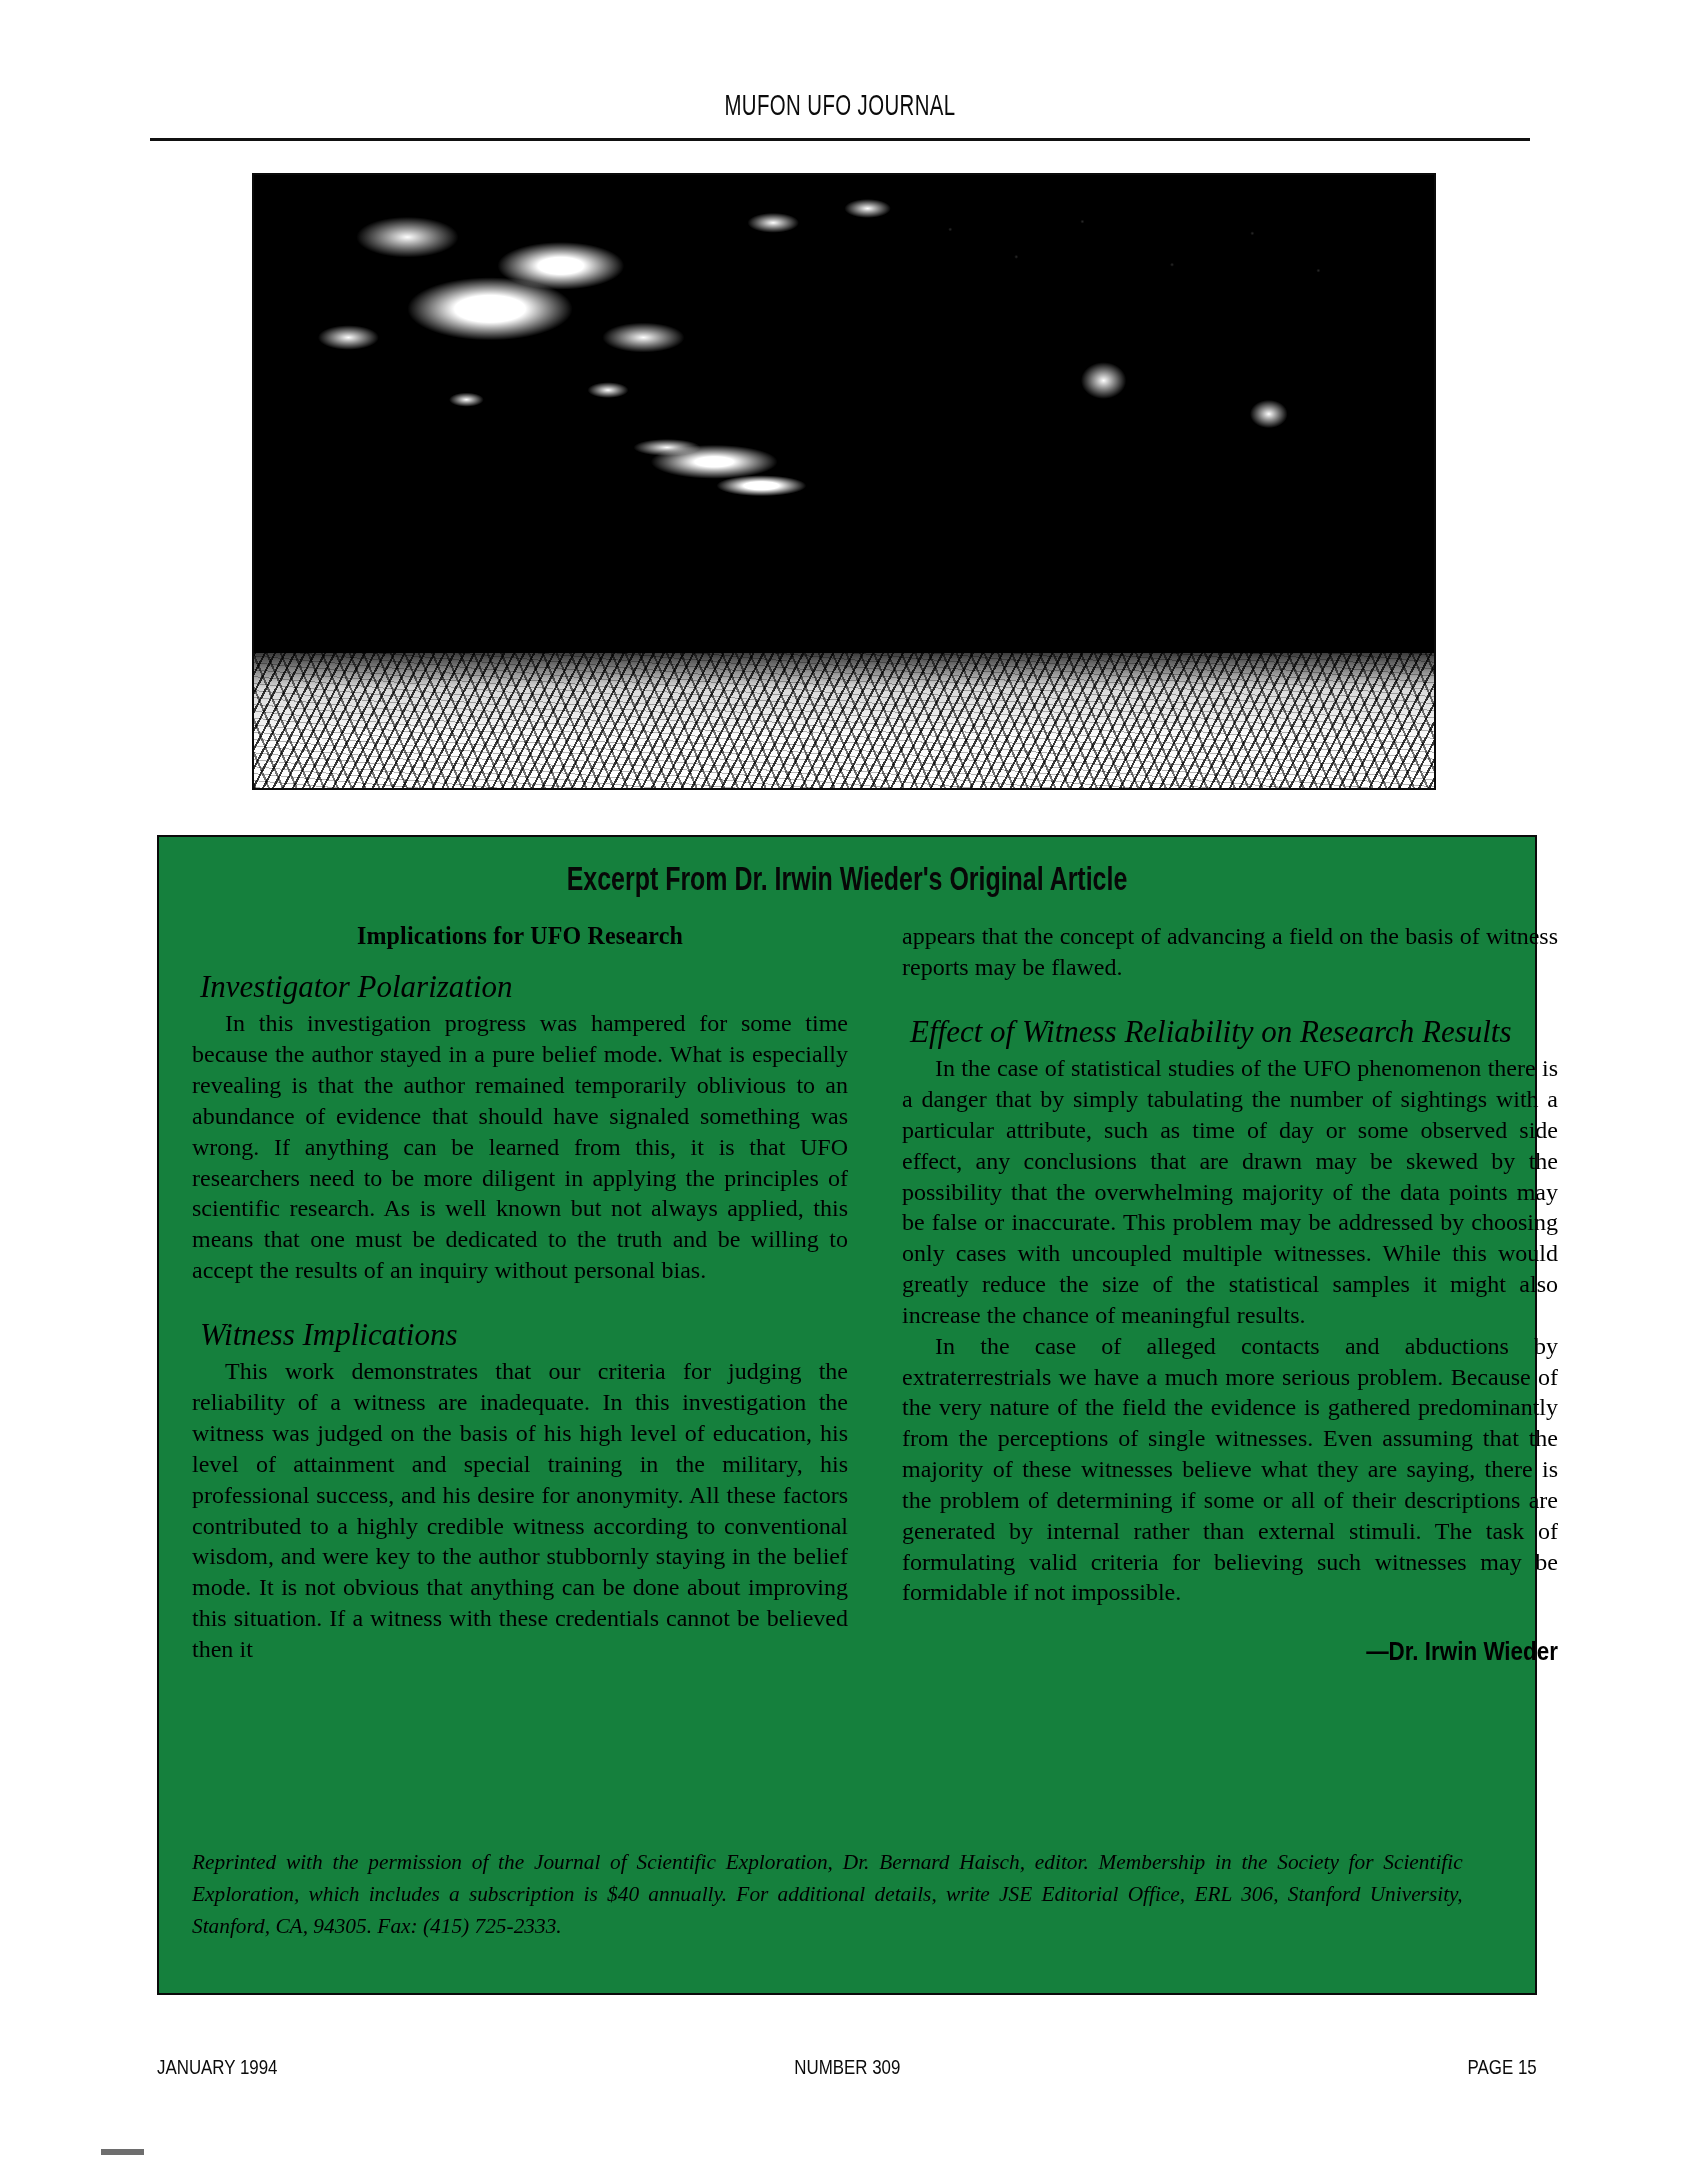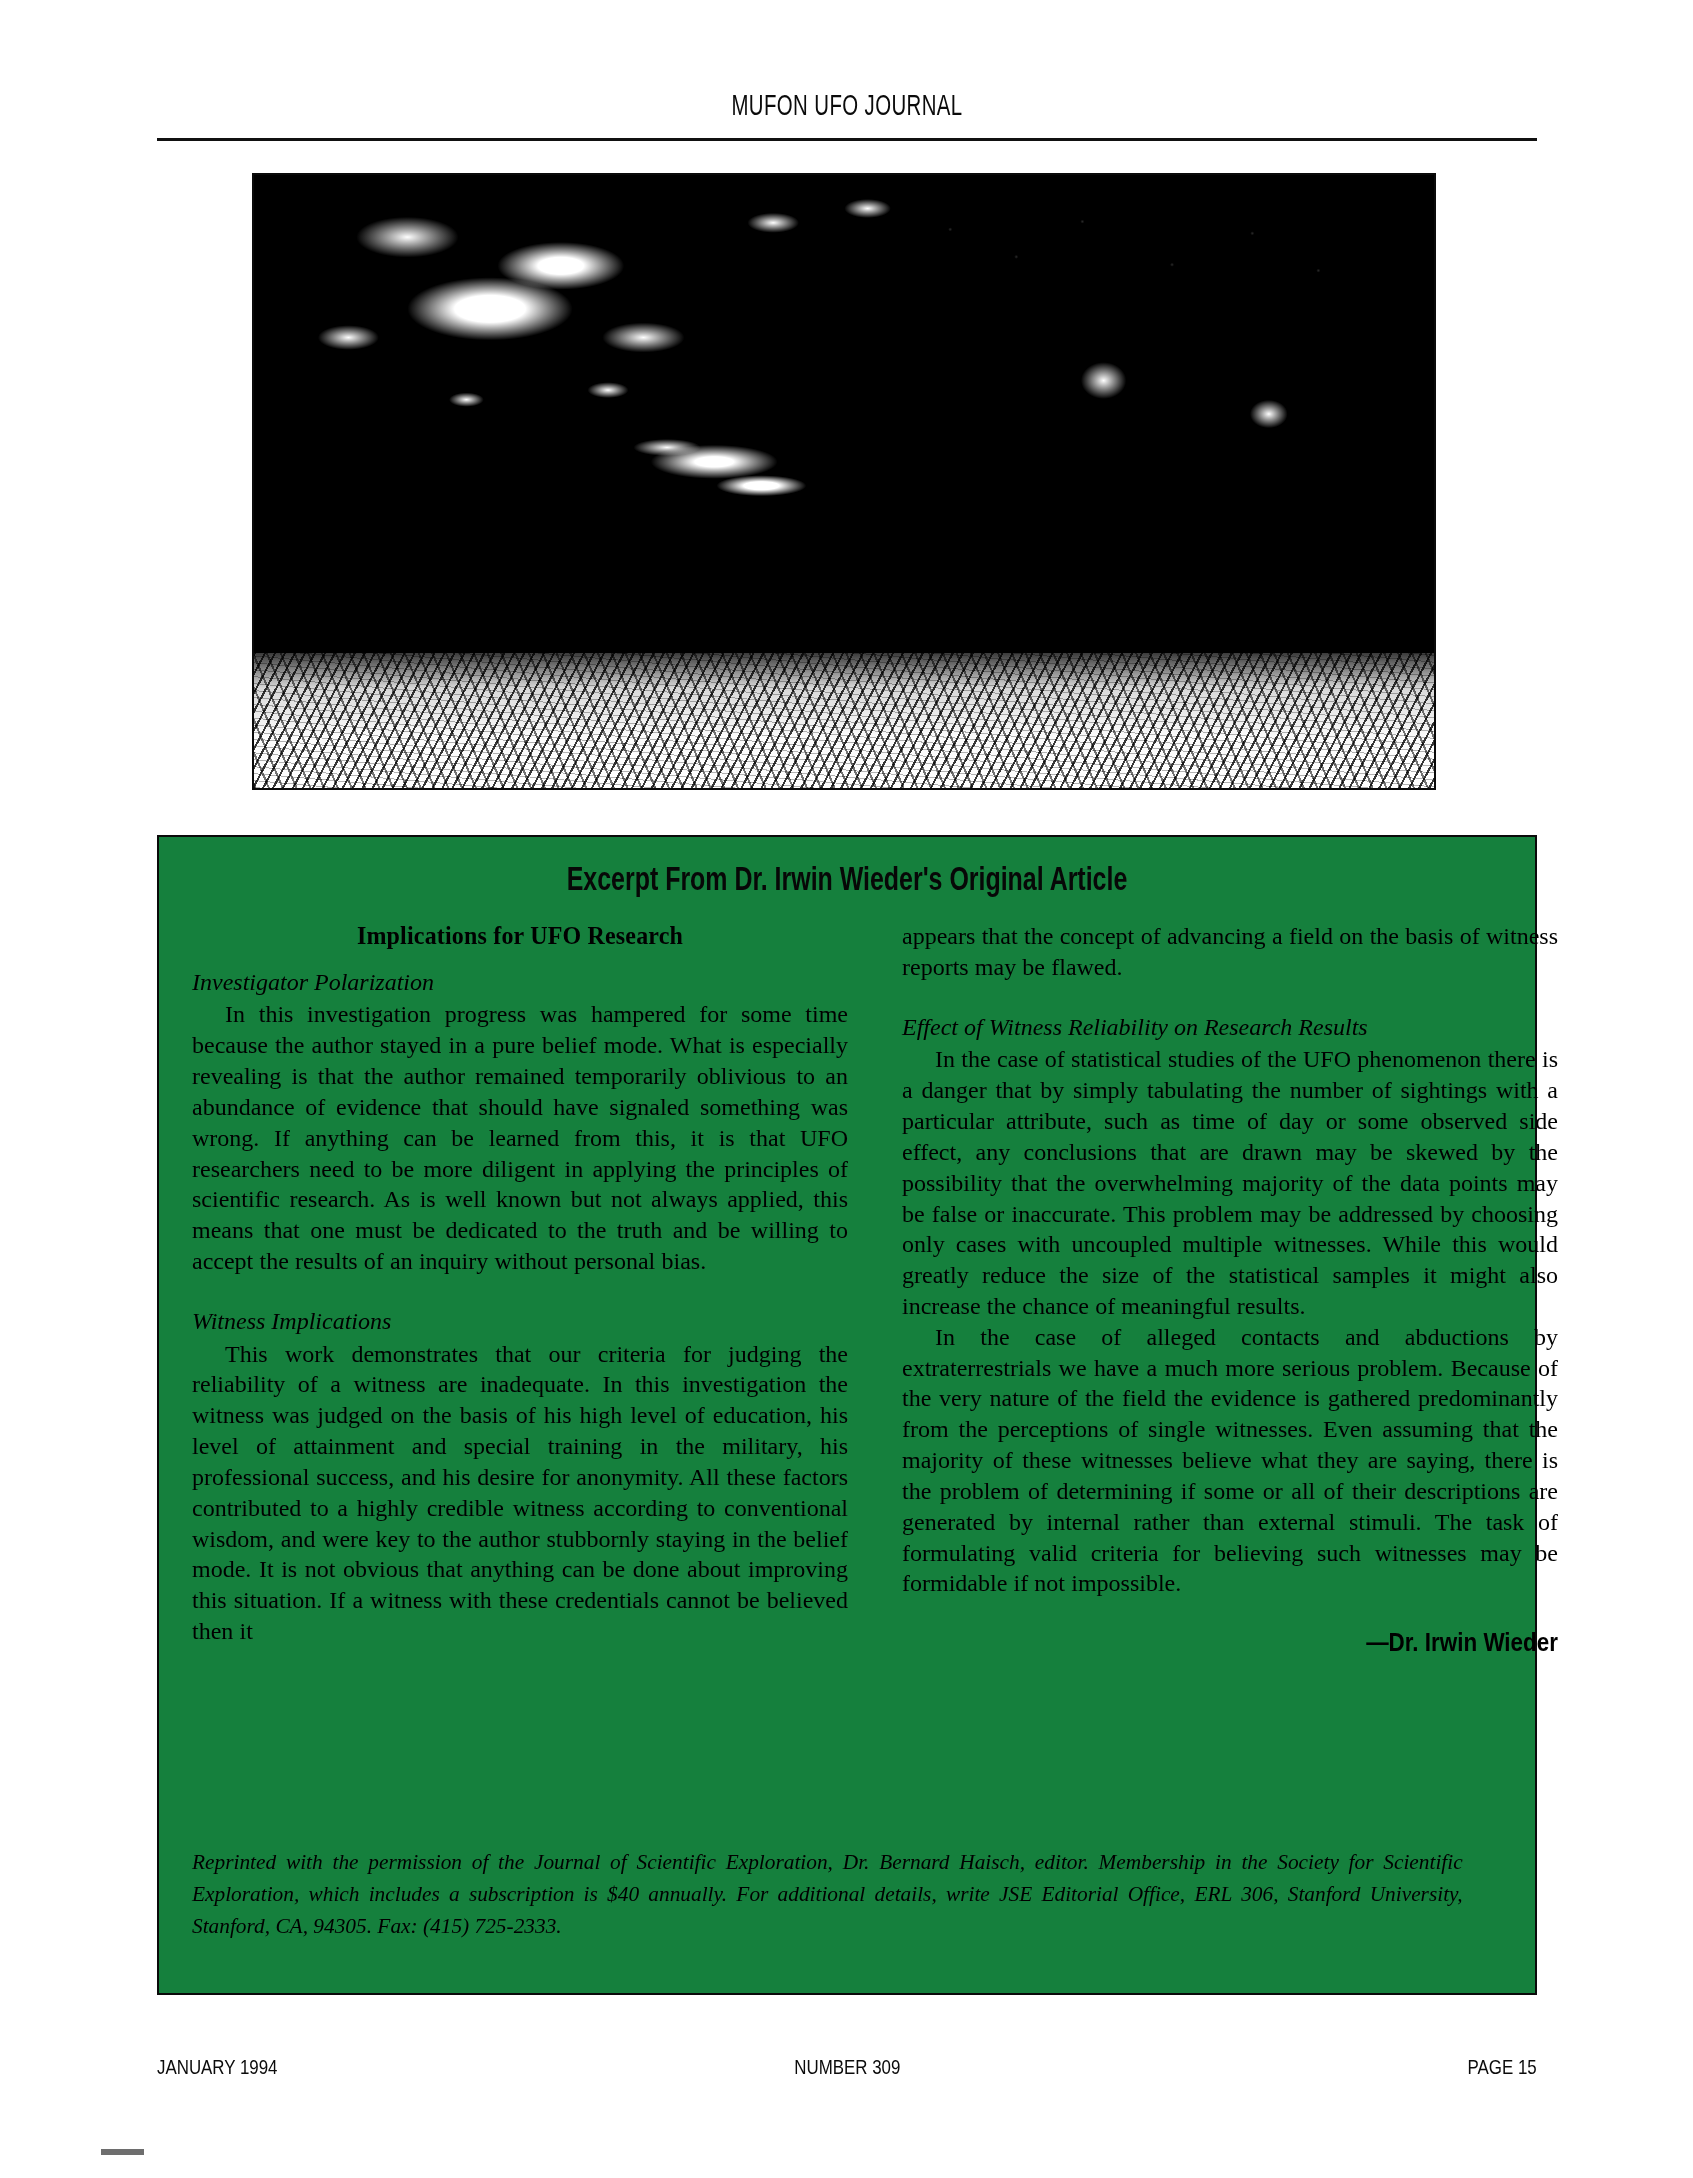--- a/index.html
+++ b/index.html
@@ -12,21 +12,21 @@
     height: 2179px;
     position: relative;
     font-family: "Liberation Serif", serif;
     color: #000000;
     overflow: hidden;
   }
 
   
   #page-header {
     position: absolute;
-    left: 157px;
+    left: 150px;
     top: 93px;
     width: 1380px;
     height: 51px;
   }
   #page-header .head-title {
     text-align: center;
     font-family: "Liberation Sans", sans-serif;
     font-size: 25.5px;
     letter-spacing: 0.5px;
     font-weight: 400;
@@ -155,22 +155,22 @@
     text-align: center;
     margin: 0 0 15.7px 0;
     letter-spacing: 0.2px;
     transform: scaleX(0.94);
     transform-origin: center center;
   }
   h4.sub-title {
     font-family: "Liberation Serif", serif;
     font-style: italic;
     font-weight: 400;
-    font-size: 24px;
-    margin: 0 0 2px 0;
+    font-size: 31px;
+    margin: 0 0 2px 8px;
     line-height: 1.28;
   }
   h4.sub-title.spaced { margin-top: 29px; }
 
   p.body {
     font-size: 24px;
     line-height: 1.285;
     margin: 0;
     text-align: justify;
     text-indent: 33px;

